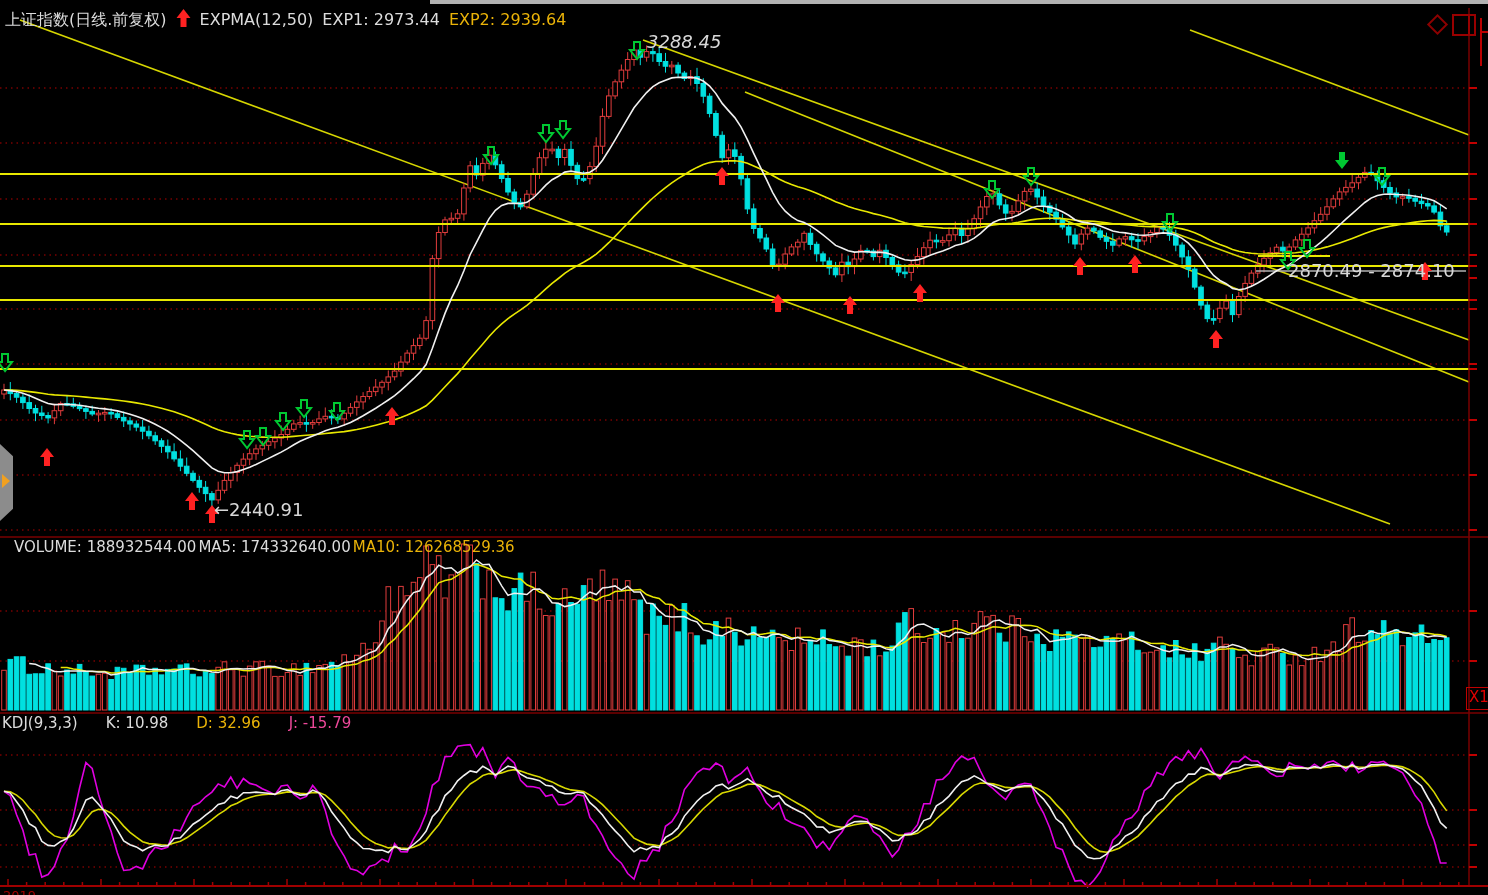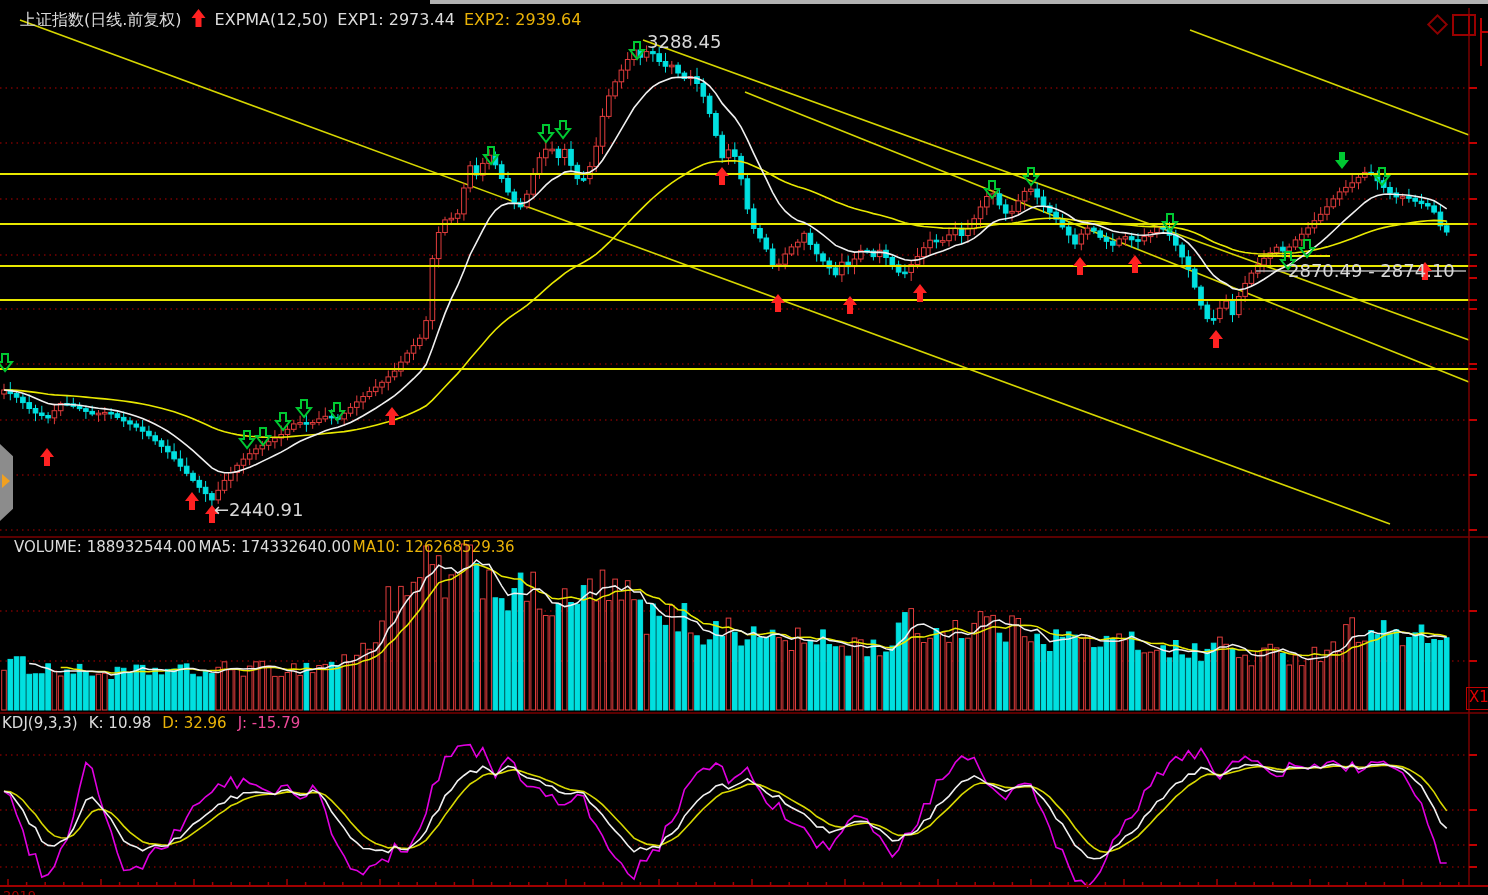--- a/index.html
+++ b/index.html
@@ -887,52 +887,52 @@
       <line x1="1365.7999999999993" y1="886" x2="1365.7999999999993" y2="882" stroke="#a00000" stroke-width="1.5"></line>
       <line x1="1384.3999999999992" y1="886" x2="1384.3999999999992" y2="882" stroke="#a00000" stroke-width="1.5"></line>
       <line x1="1402.999999999999" y1="886" x2="1402.999999999999" y2="879" stroke="#a00000" stroke-width="1.5"></line>
       <line x1="1421.599999999999" y1="886" x2="1421.599999999999" y2="882" stroke="#a00000" stroke-width="1.5"></line>
       <line x1="1440.199999999999" y1="886" x2="1440.199999999999" y2="882" stroke="#a00000" stroke-width="1.5"></line>
       <line x1="1458.7999999999988" y1="886" x2="1458.7999999999988" y2="882" stroke="#a00000" stroke-width="1.5"></line>
     </svg>
 
   <div class="strip"></div>
 
-  <div class="txt hdr" style="left:20px;top:9px;">
+  <div class="txt hdr" style="left:5px;top:9px;">
     <span class="w">上证指数(日线.前复权)</span>
     <span><svg width="15" height="18" viewBox="0 0 15 18">
           <path d="M7.5,0 L0.5,9 L4.5,9 L4.5,18 L10.5,18 L10.5,9 L14.5,9 Z" fill="#ff2222"></path>
         </svg></span>
     <span class="w">EXPMA(12,50)</span>
     <span class="w">EXP1: 2973.44</span>
     <span class="yel">EXP2: 2939.64</span>
   </div>
 
   <div class="icon-diamond"></div>
   <div class="icon-window">
       <i></i>
     </div>
   <div class="marker-line"></div>
   <div class="marker-tick"></div>
 
   <div class="handle">
     <span class="tri"></span>
   </div>
 
-  <div class="ann" style="left:647px;top:31px;">3288.45</div>
+  <div class="ann" style="left:647px;top:31px;font-style:italic;">3288.45</div>
   <div class="ann" style="left:214px;top:499px;text-align:center;">←2440.91</div>
   <div class="ann" style="left:1288px;top:260px;">2870.49 - 2874.10</div>
 
   <div class="txt hdr small" style="left:2px;top:539px;gap:2px;margin-left:12px;">
     <span>VOLUME: 188932544.00</span>
     <span>MA5: 174332640.00</span>
     <span class="yel">MA10: 126268529.36</span>
   </div>
 
-  <div class="txt hdr small" style="left:2px;top:715px;gap:11px;">
+  <div class="txt hdr small" style="left:2px;top:715px;gap:28px;">
     <span>KDJ(9,3,3)</span>
     <span>K: 10.98</span>
     <span class="yel">D: 32.96</span>
     <span class="mag">J: -15.79</span>
   </div>
 
   <div class="unit-box">X1</div>
   <div class="date-frag">2019</div>
 </div>
 

